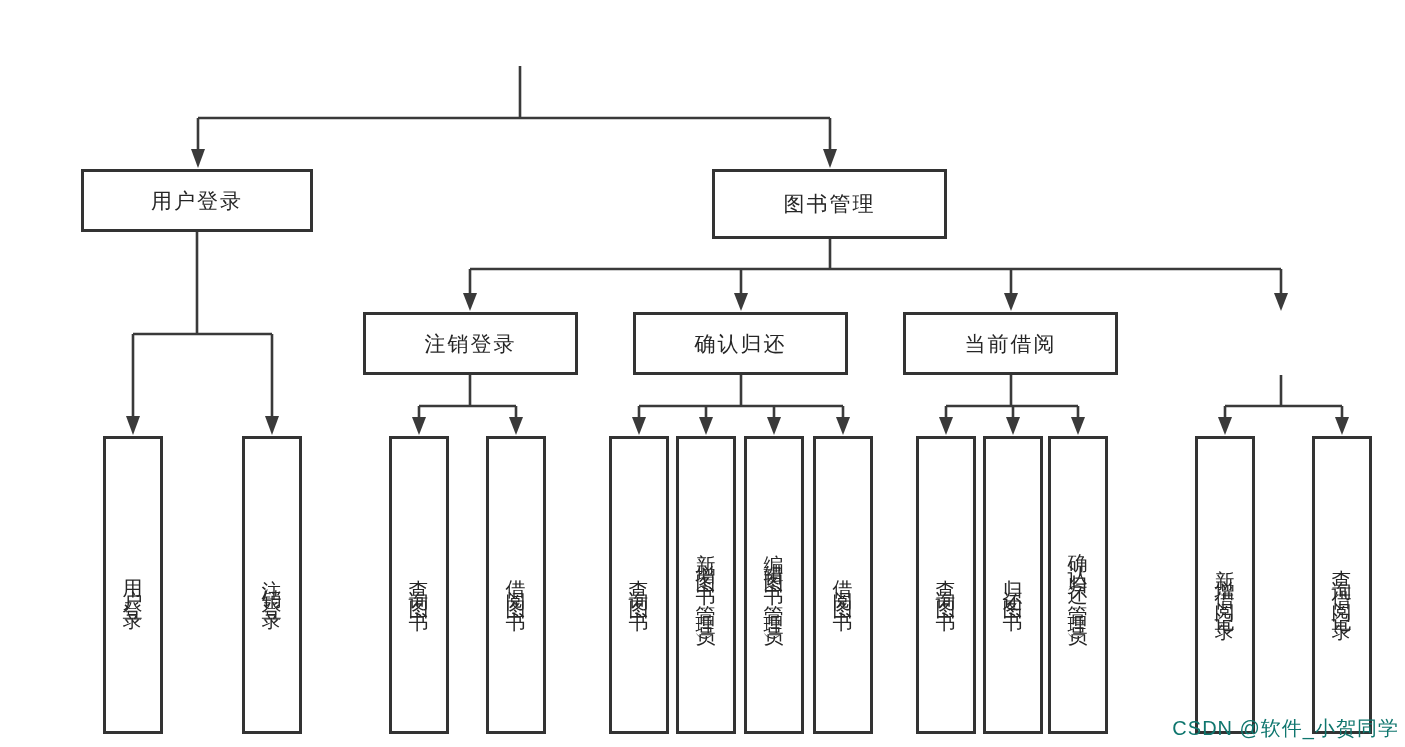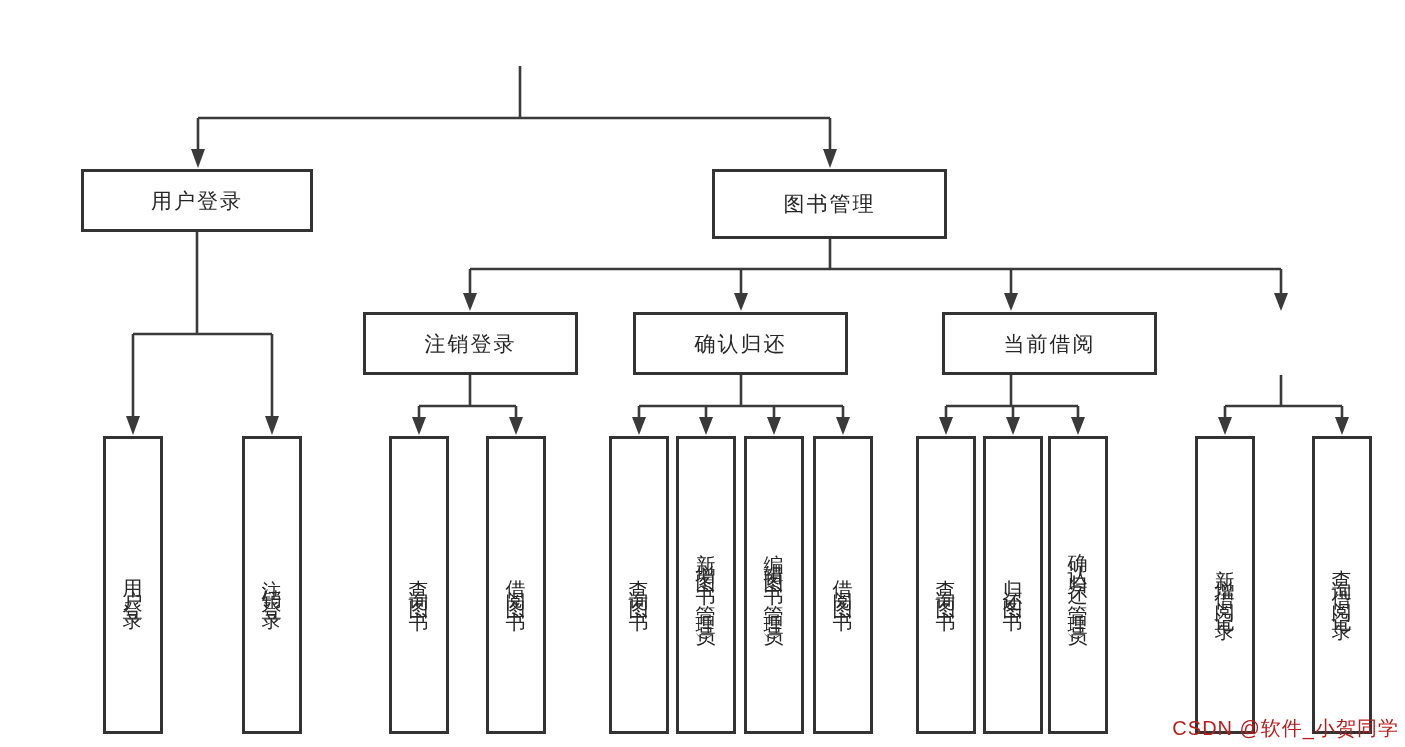--- a/index.html
+++ b/index.html
@@ -35,41 +35,41 @@
   }
   
   .n-root{left:20px;top:14px;width:1000px;height:52px;}
   
   .n-user-login{left:81px;top:169px;width:232px;height:63px;}
   .n-book-mgmt{left:712px;top:169px;width:235px;height:70px;}
   
   .lvl3{top:312px;height:63px;width:215px;}
   .n-new-books{left:363px;}
   .n-book-borrow{left:633px;}
-  .n-current-borrow{left:942px;text-align:right;}
+  .n-current-borrow{left:903px;text-align:right;}
   .n-borrow-records{left:1173px;}
   
   .n-ul-0{left:103px;}
   .n-ul-1{left:242px;}
   .n-nb-0{left:389px;}
   .n-nb-1{left:486px;}
   .n-bb-0{left:609px;}
   .n-bb-1{left:676px;}
   .n-bb-2{left:744px;}
   .n-bb-3{left:813px;}
   .n-cb-0{left:916px;}
   .n-cb-1{left:983px;}
   .n-cb-2{left:1048px;}
   .n-br-0{left:1195px;}
   .n-br-1{left:1312px;}
   .watermark{
     position:absolute;
     right:6px;bottom:5px;
     font-size:20px;
-    color:#b91c1c;
+    color:#0f766e;
     letter-spacing:1px;
     white-space:nowrap;
   }
 </style>
 </head>
 <body>
 
 <div class="canvas">
 
   <svg class="wires" viewBox="0 0 1405 747" xmlns="http://www.w3.org/2000/svg">

